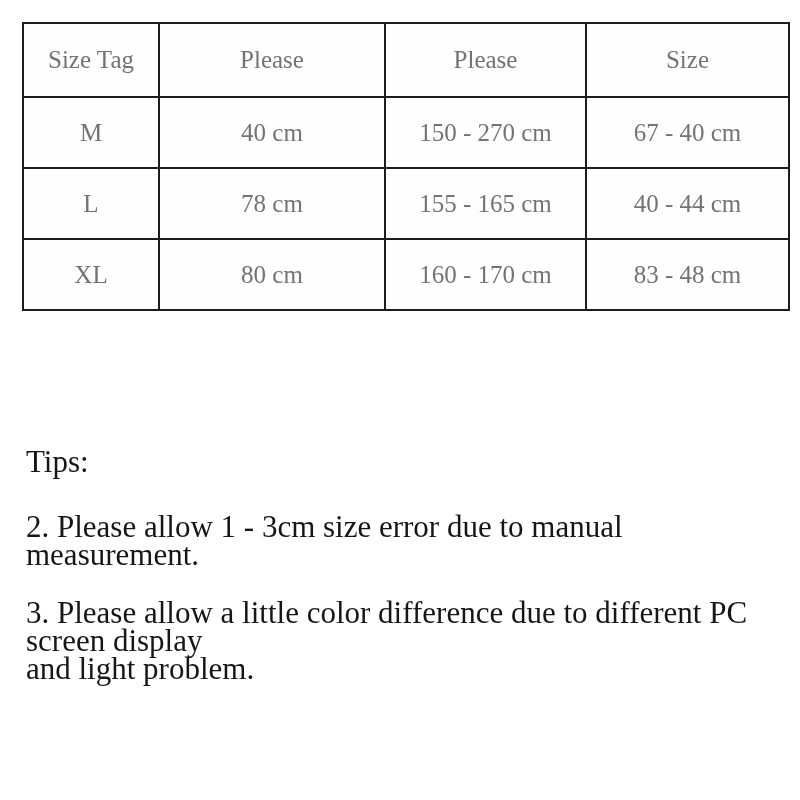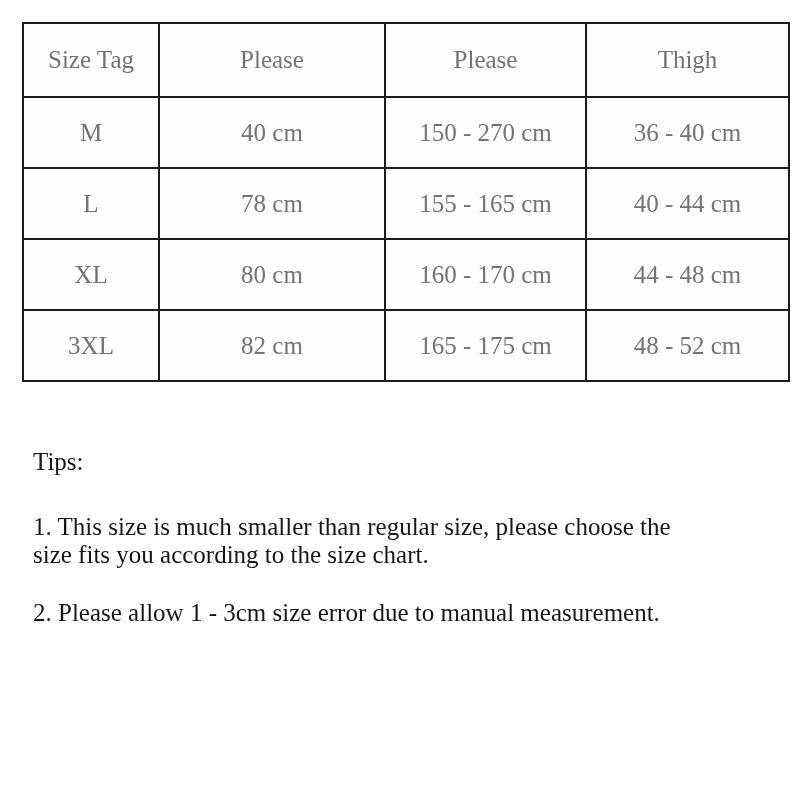--- a/index.html
+++ b/index.html
@@ -36,23 +36,22 @@
     background: #fefefe;
   }
   .size-table thead th { height: 72px; }
   .size-table tbody td { height: 69px; }
 
   .tips {
     position: absolute;
     left: 26px;
     top: 448px;
     width: 760px;
-    font-size: 25px;
+    font-size: 31px;
     line-height: 28px;
-    margin-left: 7px;
   }
   .tips-title {
     margin: 0 0 37px 0;
   }
   .tip {
     margin: 0 0 30px 0;
     white-space: pre-line;
   }
 </style>
 </head>
@@ -65,51 +64,45 @@
       <col style="width:136px">
       <col style="width:226px">
       <col style="width:201px">
       <col style="width:203px">
     </colgroup>
     <thead>
       <tr>
         <th>Size Tag</th>
         <th>Please</th>
         <th>Please</th>
-        <th>Thigh</th>
+        <th>Size</th>
       </tr>
     </thead>
     <tbody>
       <tr>
         <td>M</td>
         <td>40 cm</td>
         <td>150 - 270 cm</td>
-        <td>36 - 40 cm</td>
+        <td>67 - 40 cm</td>
       </tr>
       <tr>
         <td>L</td>
         <td>78 cm</td>
         <td>155 - 165 cm</td>
         <td>40 - 44 cm</td>
       </tr>
       <tr>
         <td>XL</td>
         <td>80 cm</td>
         <td>160 - 170 cm</td>
-        <td>44 - 48 cm</td>
-      </tr>
-      <tr>
-        <td>3XL</td>
-        <td>82 cm</td>
-        <td>165 - 175 cm</td>
-        <td>48 - 52 cm</td>
+        <td>83 - 48 cm</td>
       </tr>
     </tbody>
   </table>
 
   <div class="tips">
     <div class="tips-title">Tips:</div>
-    <p class="tip">1. This size is much smaller than regular size, please choose the
-size fits you according to the size chart.</p>
     <p class="tip">2. Please allow 1 - 3cm size error due to manual measurement.</p>
+    <p class="tip">3. Please allow a little color difference due to different PC screen display
+and light problem.</p>
   </div>
 
 </div>
 
 </body></html>

